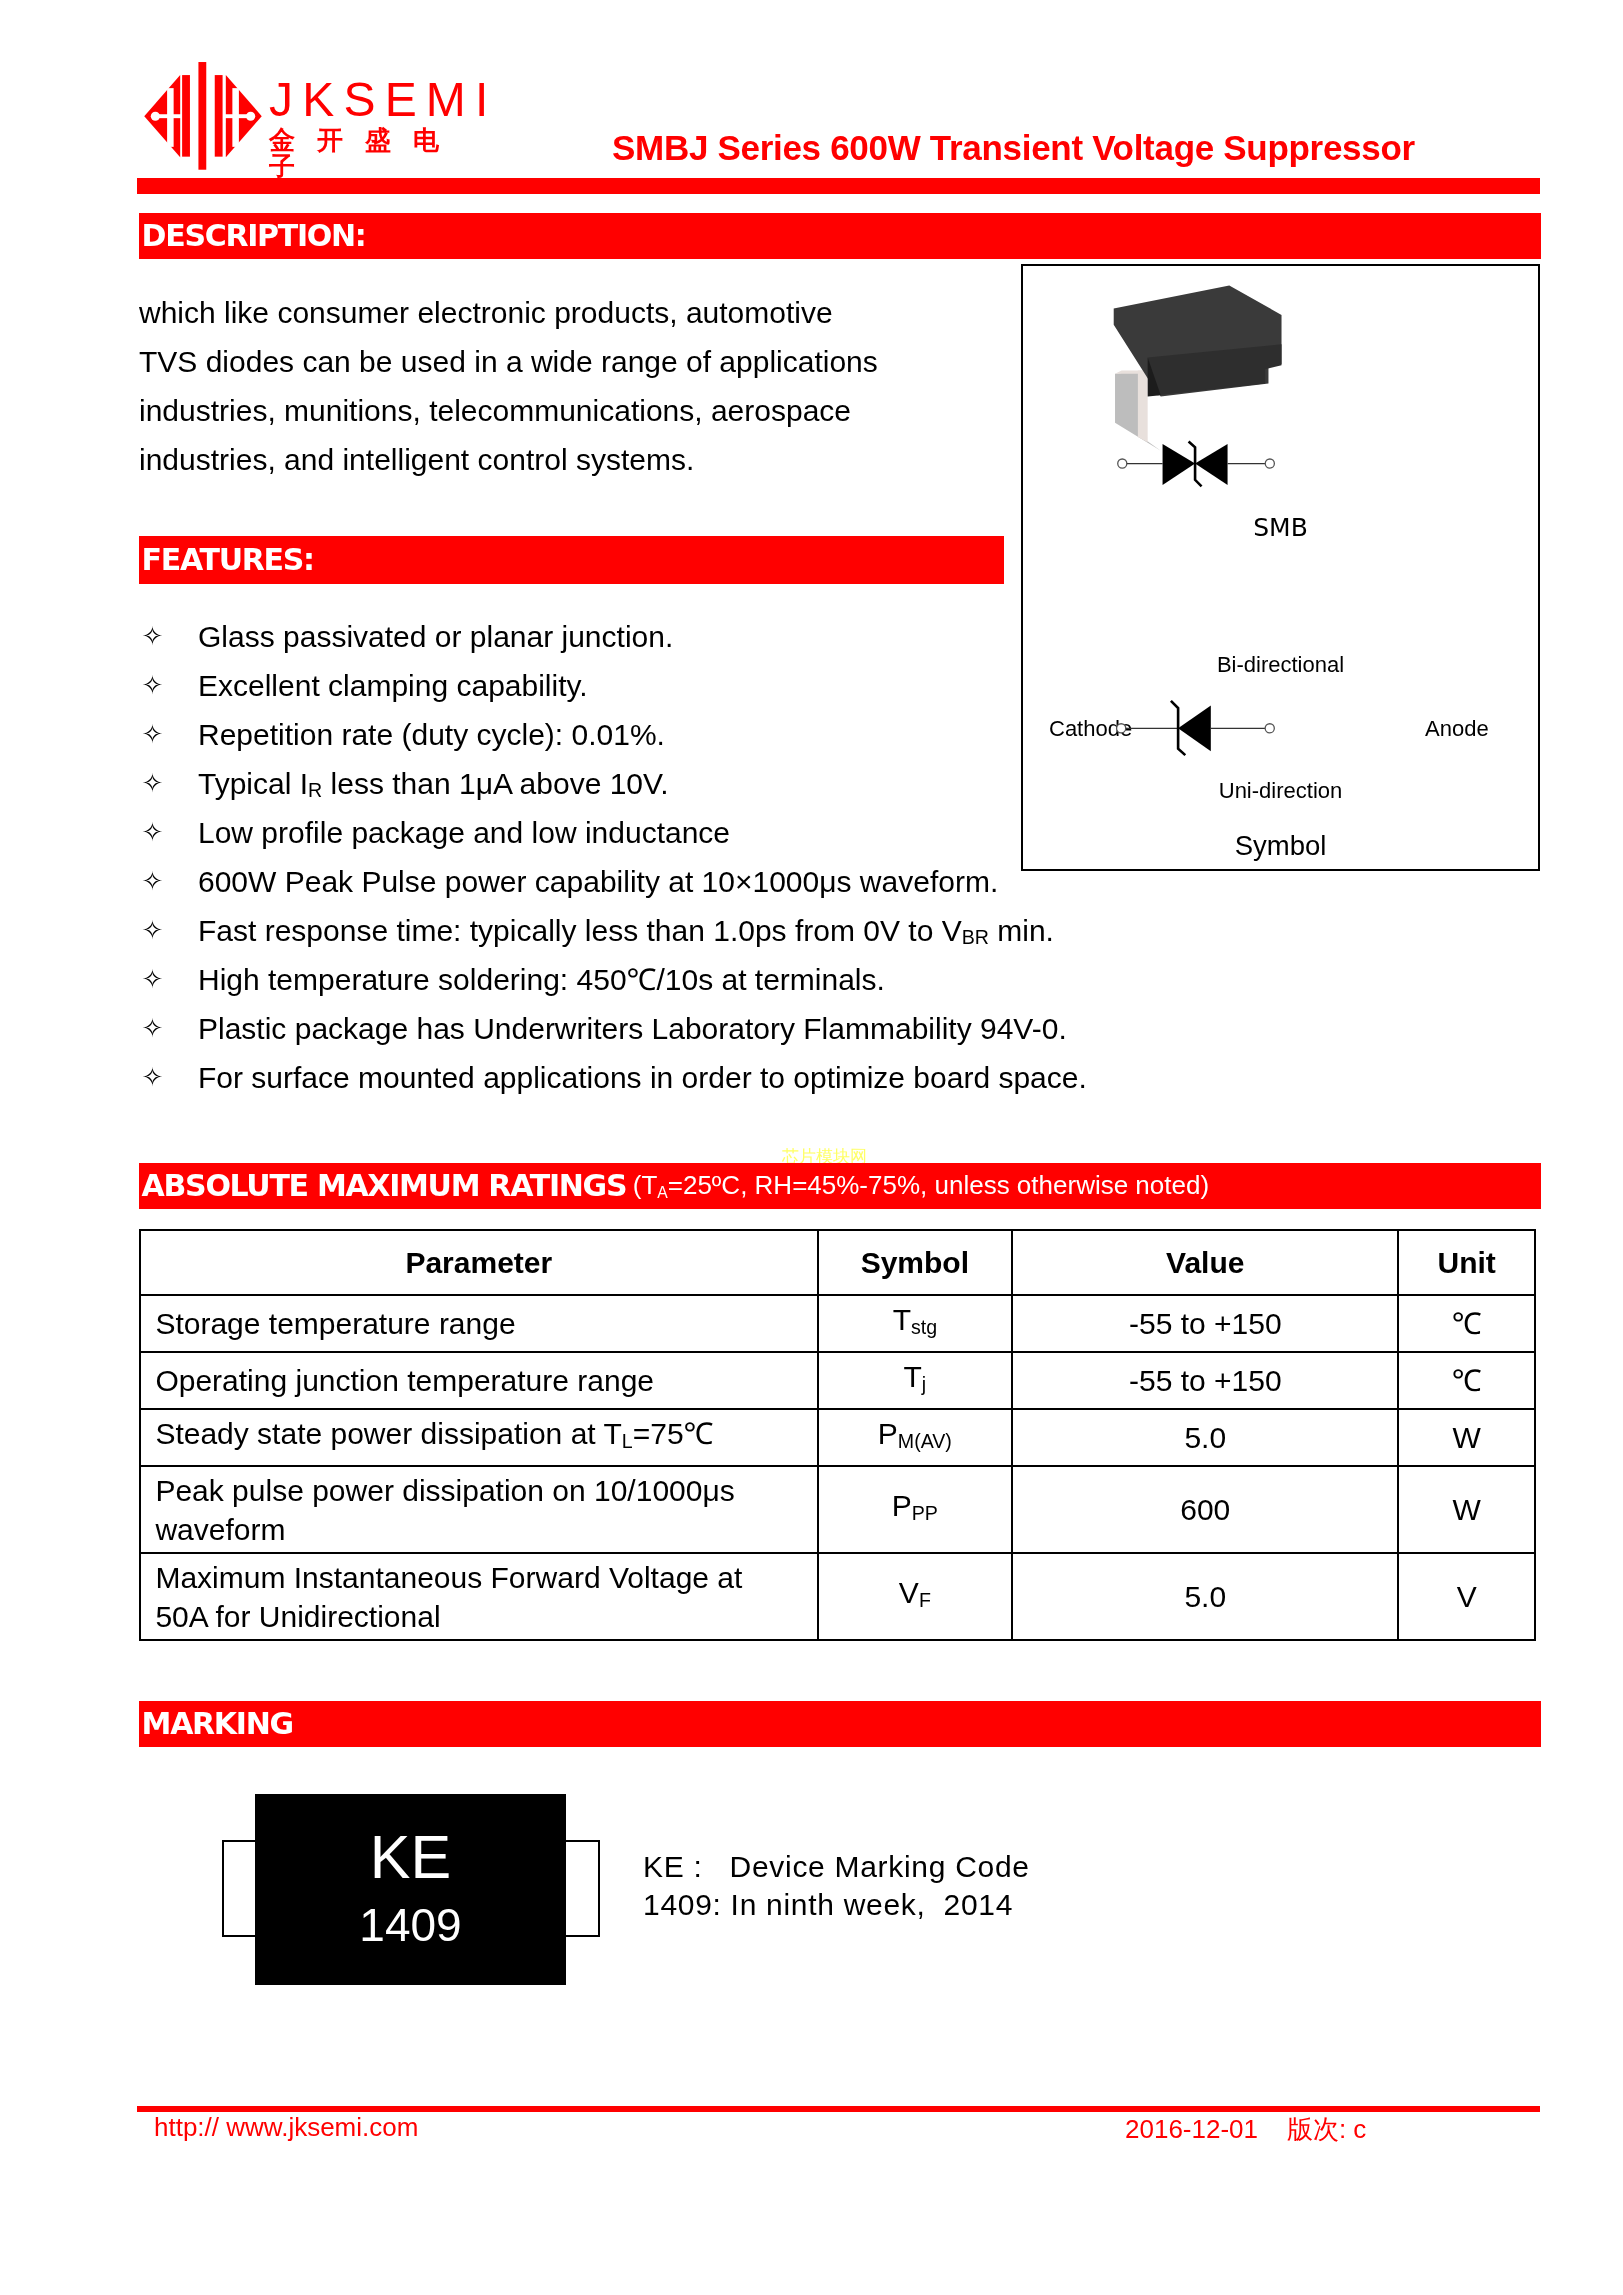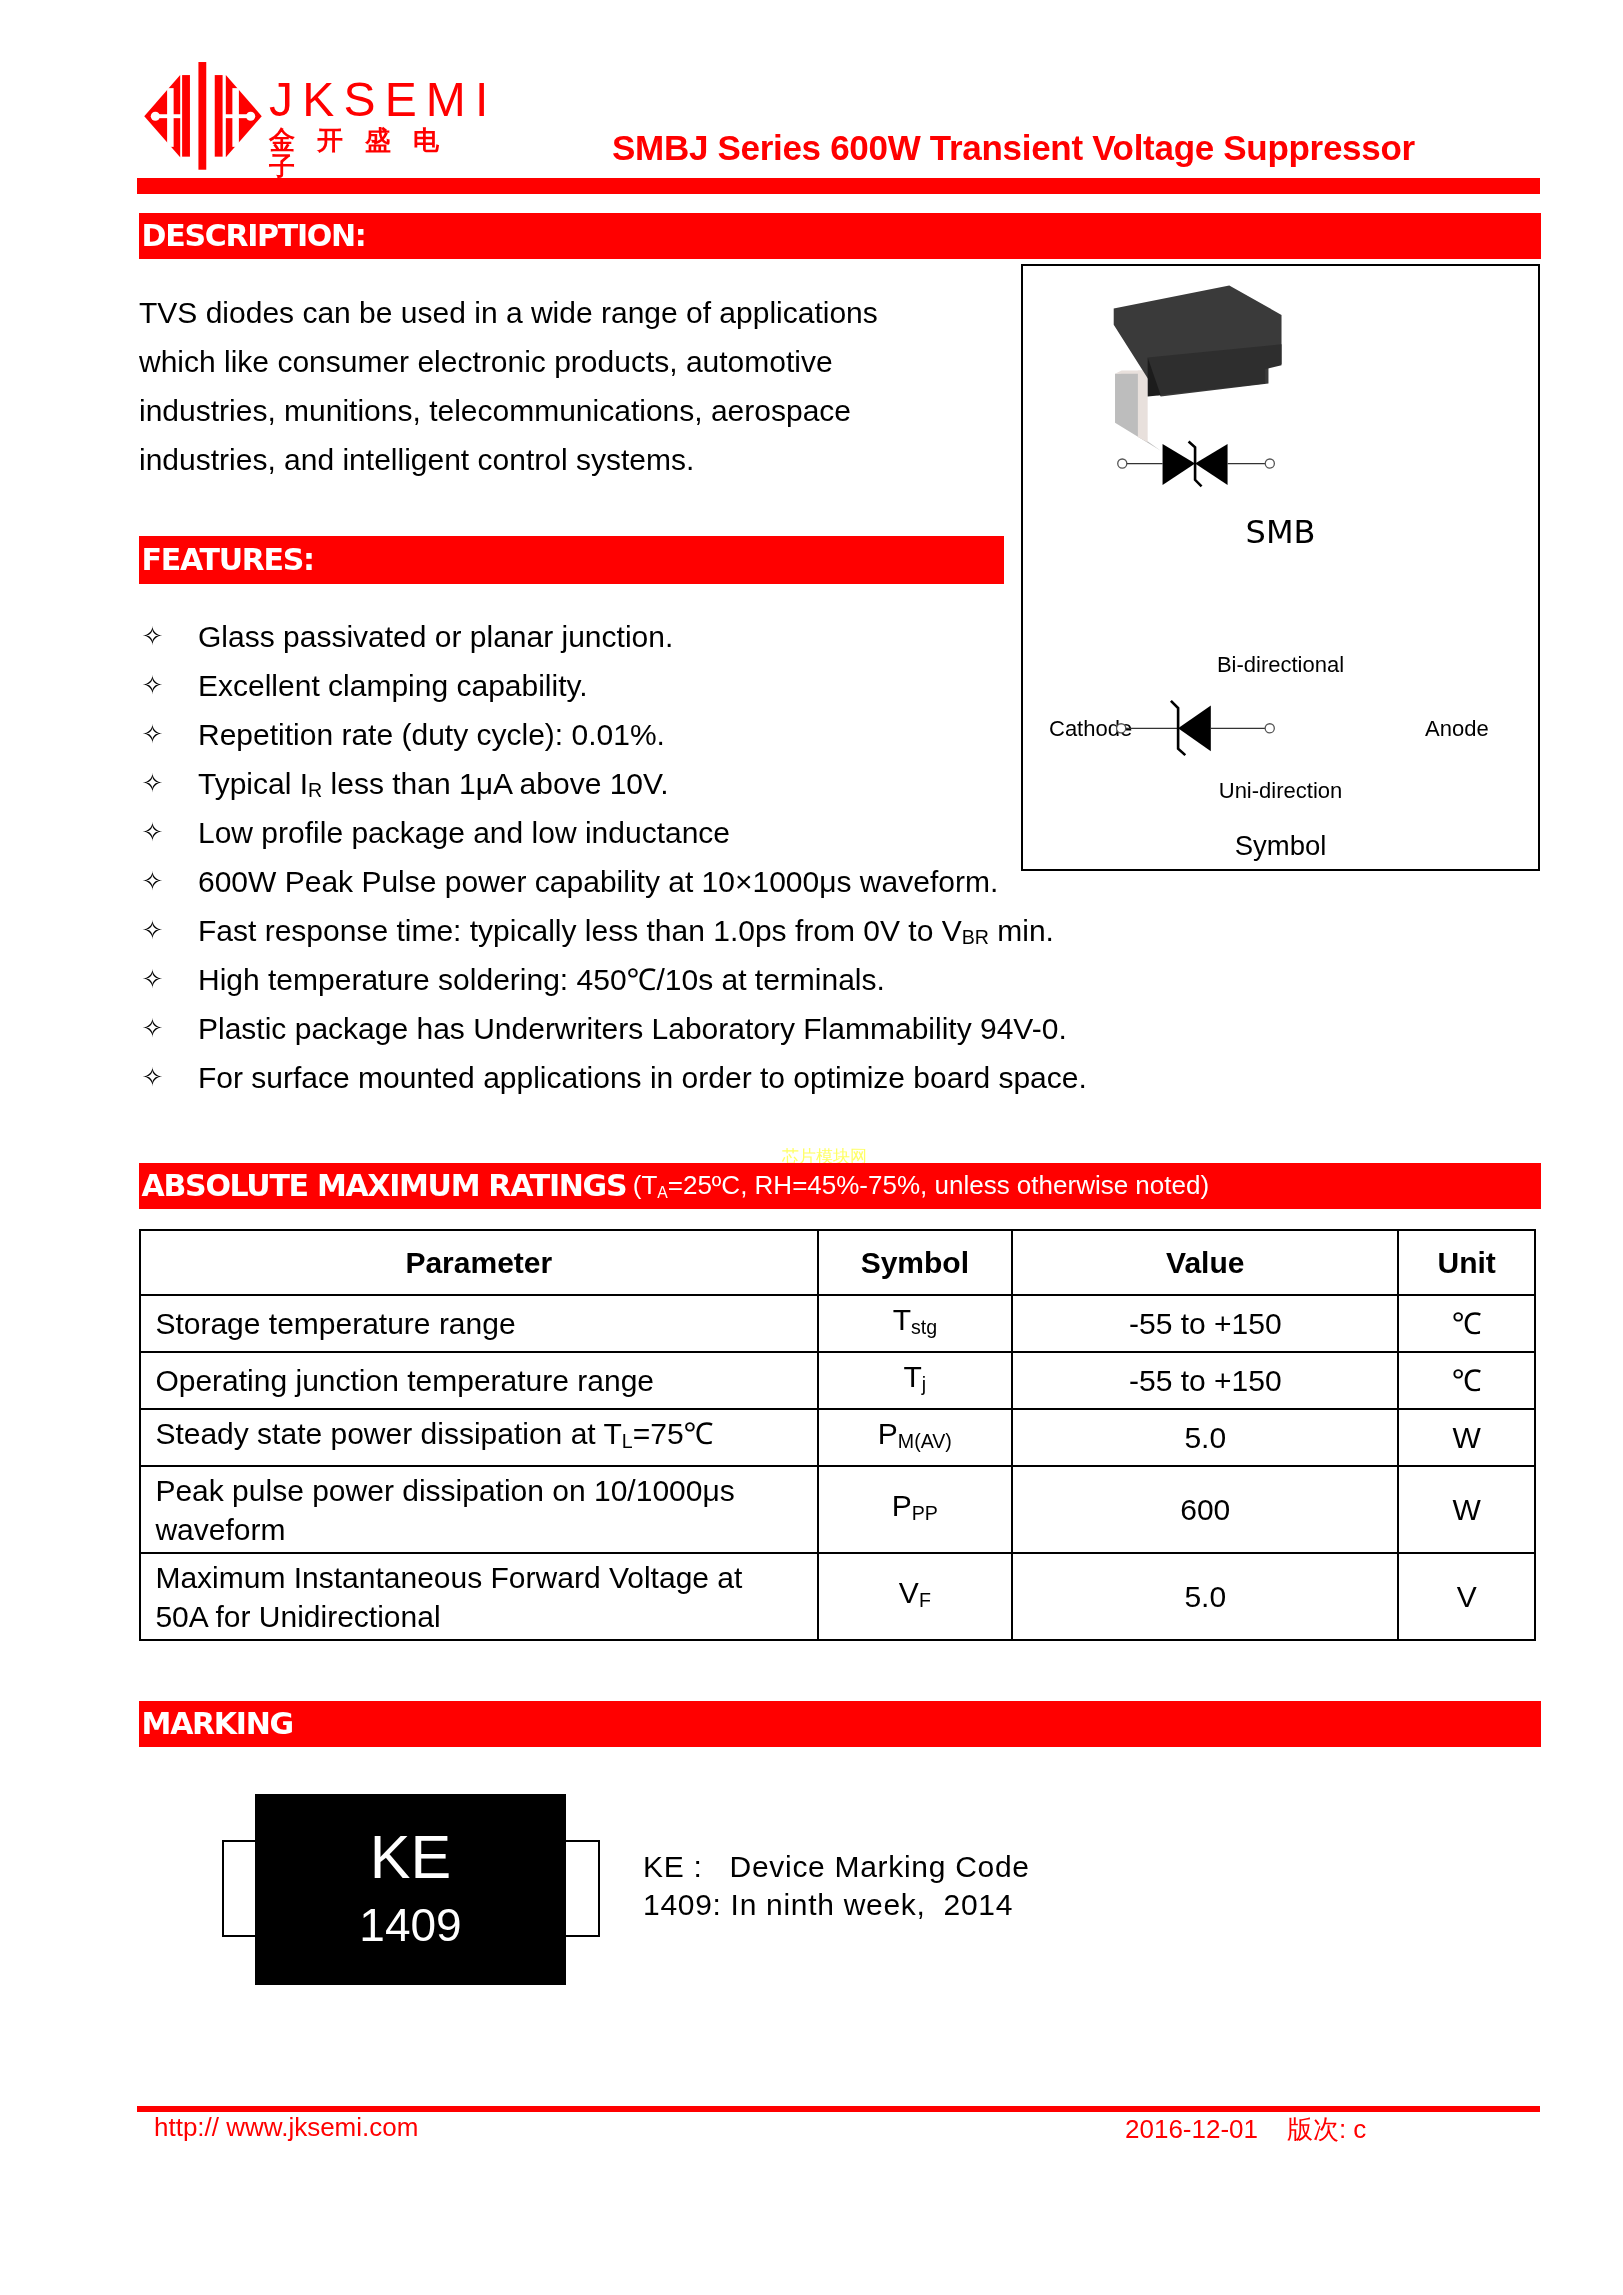--- a/index.html
+++ b/index.html
@@ -72,36 +72,36 @@
   <div class="logo-cn">金开盛电子</div>
 </div>
 
 <div class="abs doc-title">SMBJ Series 600W Transient Voltage Suppressor</div>
 <div class="abs rule-top"></div>
 
 <div class="abs sec-bar desc-bar">
   <span>DESCRIPTION:</span>
 </div>
 <div class="abs desc-text">
+  <div>which like consumer electronic products, automotive</div>
   <div>TVS diodes can be used in a wide range of applications</div>
-  <div>which like consumer electronic products, automotive</div>
   <div>industries, munitions, telecommunications, aerospace</div>
   <div>industries, and intelligent control systems.</div>
 </div>
 
 <div class="abs imgbox">
   <svg width="519" height="222" viewBox="0 0 793 340" style="position:absolute;left:0;top:0">
     <polygon points="140,165 185,160 185,265 210,283 140,240" fill="#bdbdbd"></polygon>
     <polygon points="140,165 150,160 190,160 190,165" fill="#e8e0dc"></polygon>
     <polygon points="175,160 190,160 190,270 175,262" fill="#e8e0dc"></polygon>
     <polygon points="138,65 315,30 395,75 395,150 375,155 375,180 210,200 190,172 138,90" fill="#3a3a3a"></polygon>
     <polygon points="190,140 395,120 395,152 370,158 370,180 205,198" fill="#2e2e2e"></polygon>
     <polygon points="190,140 210,198 190,200" fill="#1c1c1c"></polygon>
   </svg>
-  <div class="lbl" style="top:247px;font-size:32px;font-family:'DejaVu Sans',sans-serif;">SMB</div>
+  <div class="lbl" style="top:247px;font-size:25px;font-family:'DejaVu Sans',sans-serif;">SMB</div>
   <svg width="519" height="65" viewBox="0 0 793 100" style="position:absolute;left:0;top:164px;top:167px">
     <circle cx="150" cy="47" r="7" fill="#fff" stroke="#555" stroke-width="2"></circle>
     <line x1="157" y1="47" x2="212" y2="47" stroke="#333" stroke-width="2"></line>
     <polygon points="212,17 212,80 262,47" fill="#000"></polygon>
     <polygon points="312,17 312,80 262,47" fill="#000"></polygon>
     <polyline points="252,13 262,22 262,72 272,82" fill="none" stroke="#000" stroke-width="4"></polyline>
     <line x1="312" y1="47" x2="370" y2="47" stroke="#333" stroke-width="2"></line>
     <circle cx="377" cy="47" r="7" fill="#fff" stroke="#555" stroke-width="2"></circle>
   </svg>
   <div class="lbl" style="top:386px;font-size:22px;text-align:center;">Bi-directional</div>

